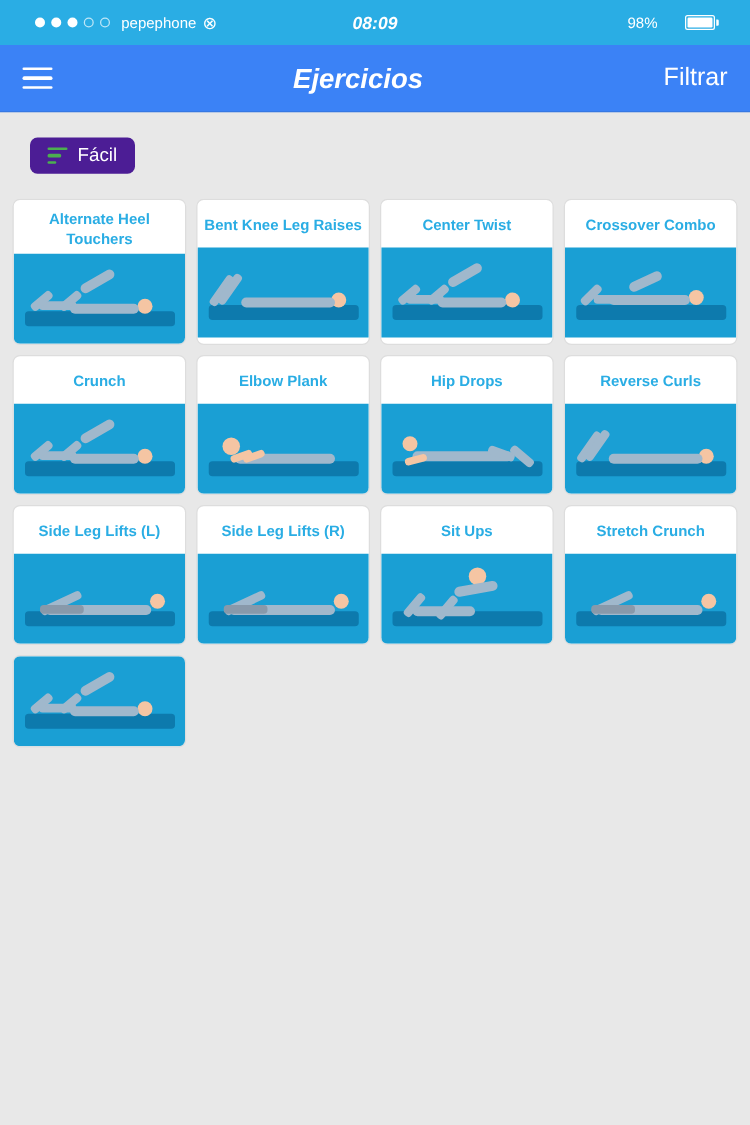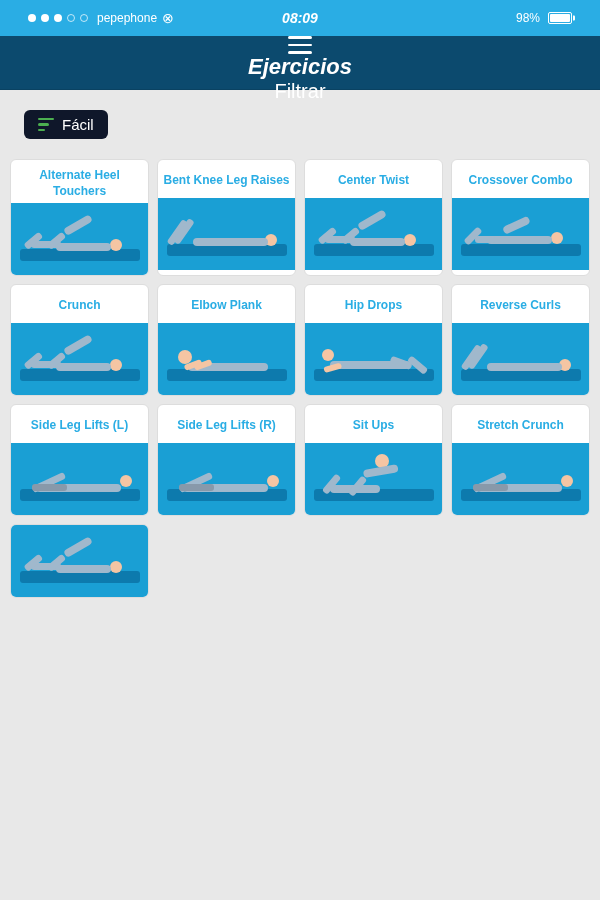--- a/index.html
+++ b/index.html
@@ -48,21 +48,21 @@
       font-weight: 600;
       color: white;
       position: absolute;
       left: 50%;
       transform: translateX(-50%);
       font-style: italic;
     }
     .status-right {
       display: flex;
       align-items: center;
-      gap: 8px;
+      gap: 22px;
       text-align: right;
     }
     .battery-text {
       font-size: 12px;
       color: white;
     }
     .battery-icon {
       width: 24px; height: 12px;
       border: 1.5px solid white;
       border-radius: 2px;
@@ -84,28 +84,27 @@
       left: 1px;
       top: 1px;
       bottom: 1px;
       width: 92%;
       background: white;
       border-radius: 1px;
     }
 
     
     .nav-bar {
-      background: #0c4a6e;
+      background: #3b82f6;
       height: 54px;
       display: flex;
       align-items: center;
       justify-content: space-between;
       padding: 0 18px;
       border-bottom: 1px solid rgba(0,0,0,0.1);
-      flex-direction: column;
     }
     .hamburger {
       display: flex;
       flex-direction: column;
       gap: 5px;
       cursor: pointer;
     }
     .hamburger span {
       display: block;
       width: 24px;
@@ -124,21 +123,21 @@
       color: white;
       cursor: pointer;
     }
 
     
     .filter-badge {
       margin: 12px 14px;
       display: inline-flex;
       align-items: center;
       gap: 8px;
-      background: #0f172a;
+      background: #4c1d95;
       color: white;
       font-size: 15px;
       font-weight: 500;
       padding: 6px 14px;
       border-radius: 6px;
     }
     .filter-lines {
       display: flex;
       flex-direction: column;
       gap: 3px;

